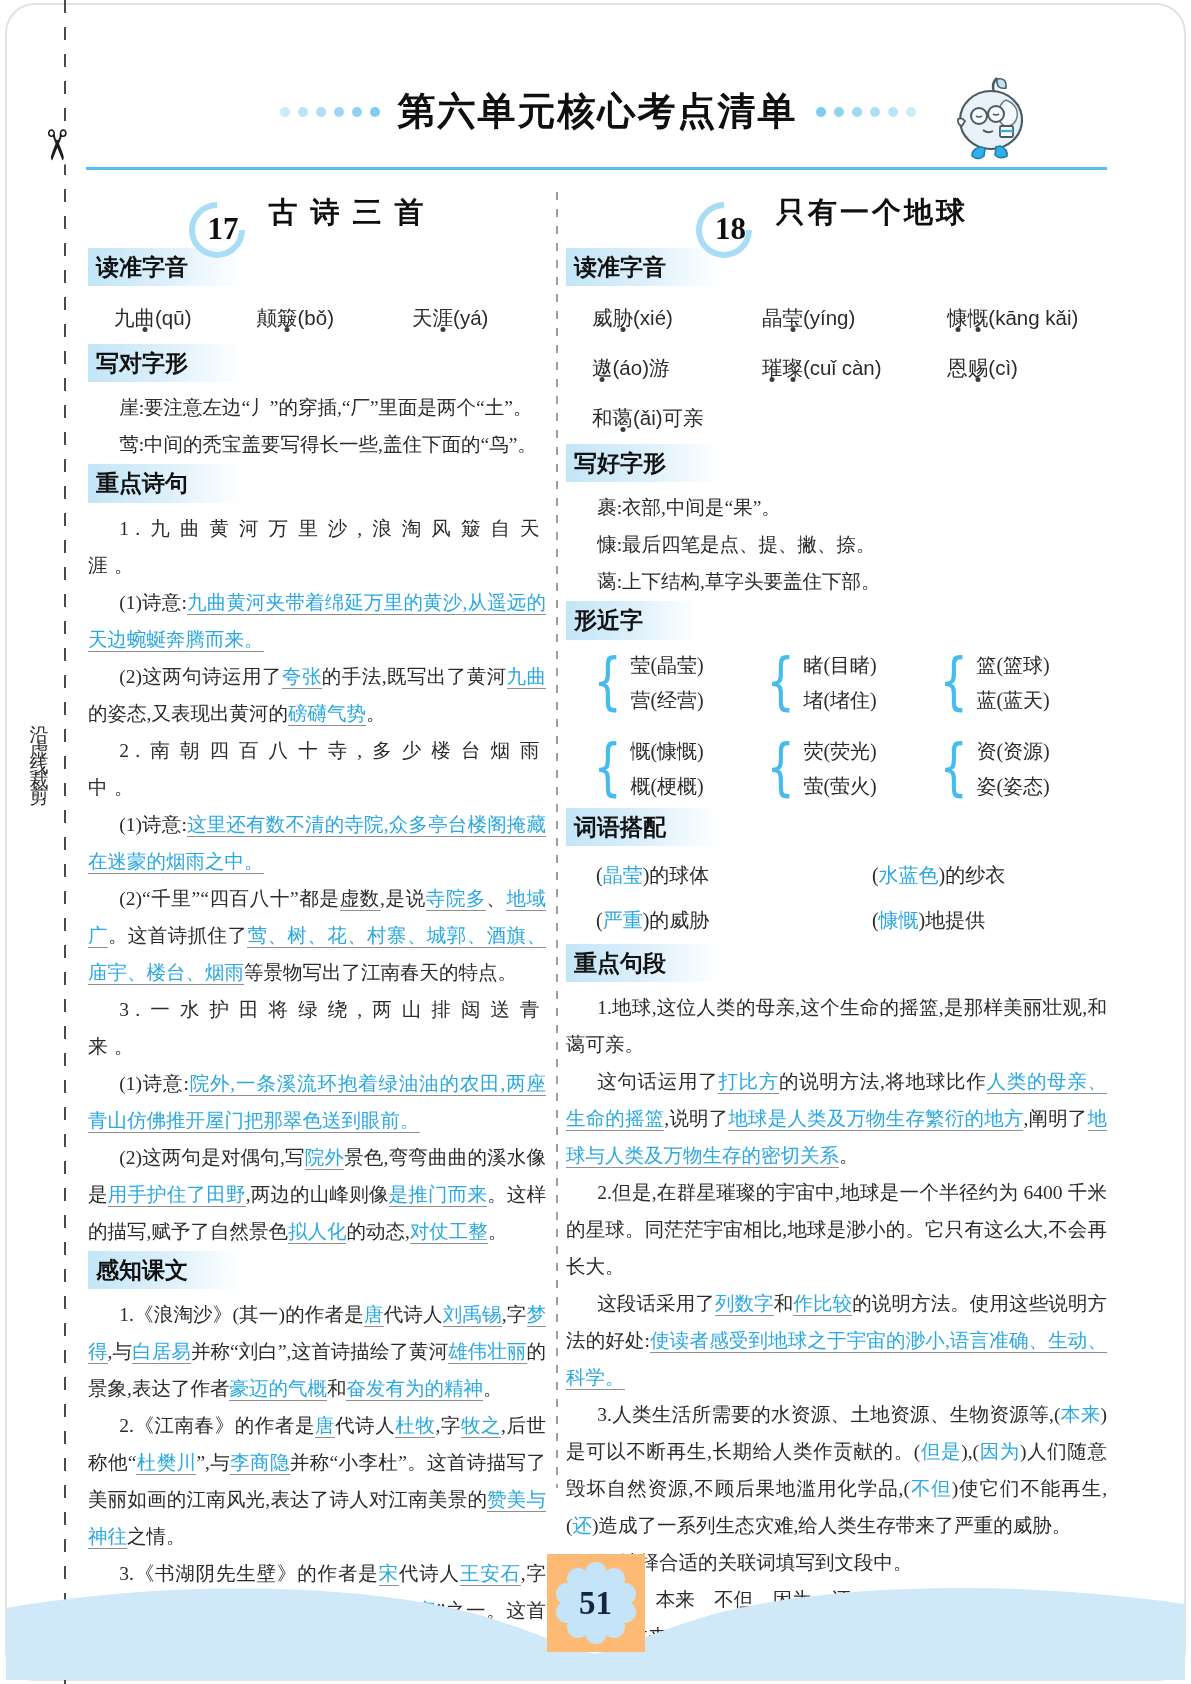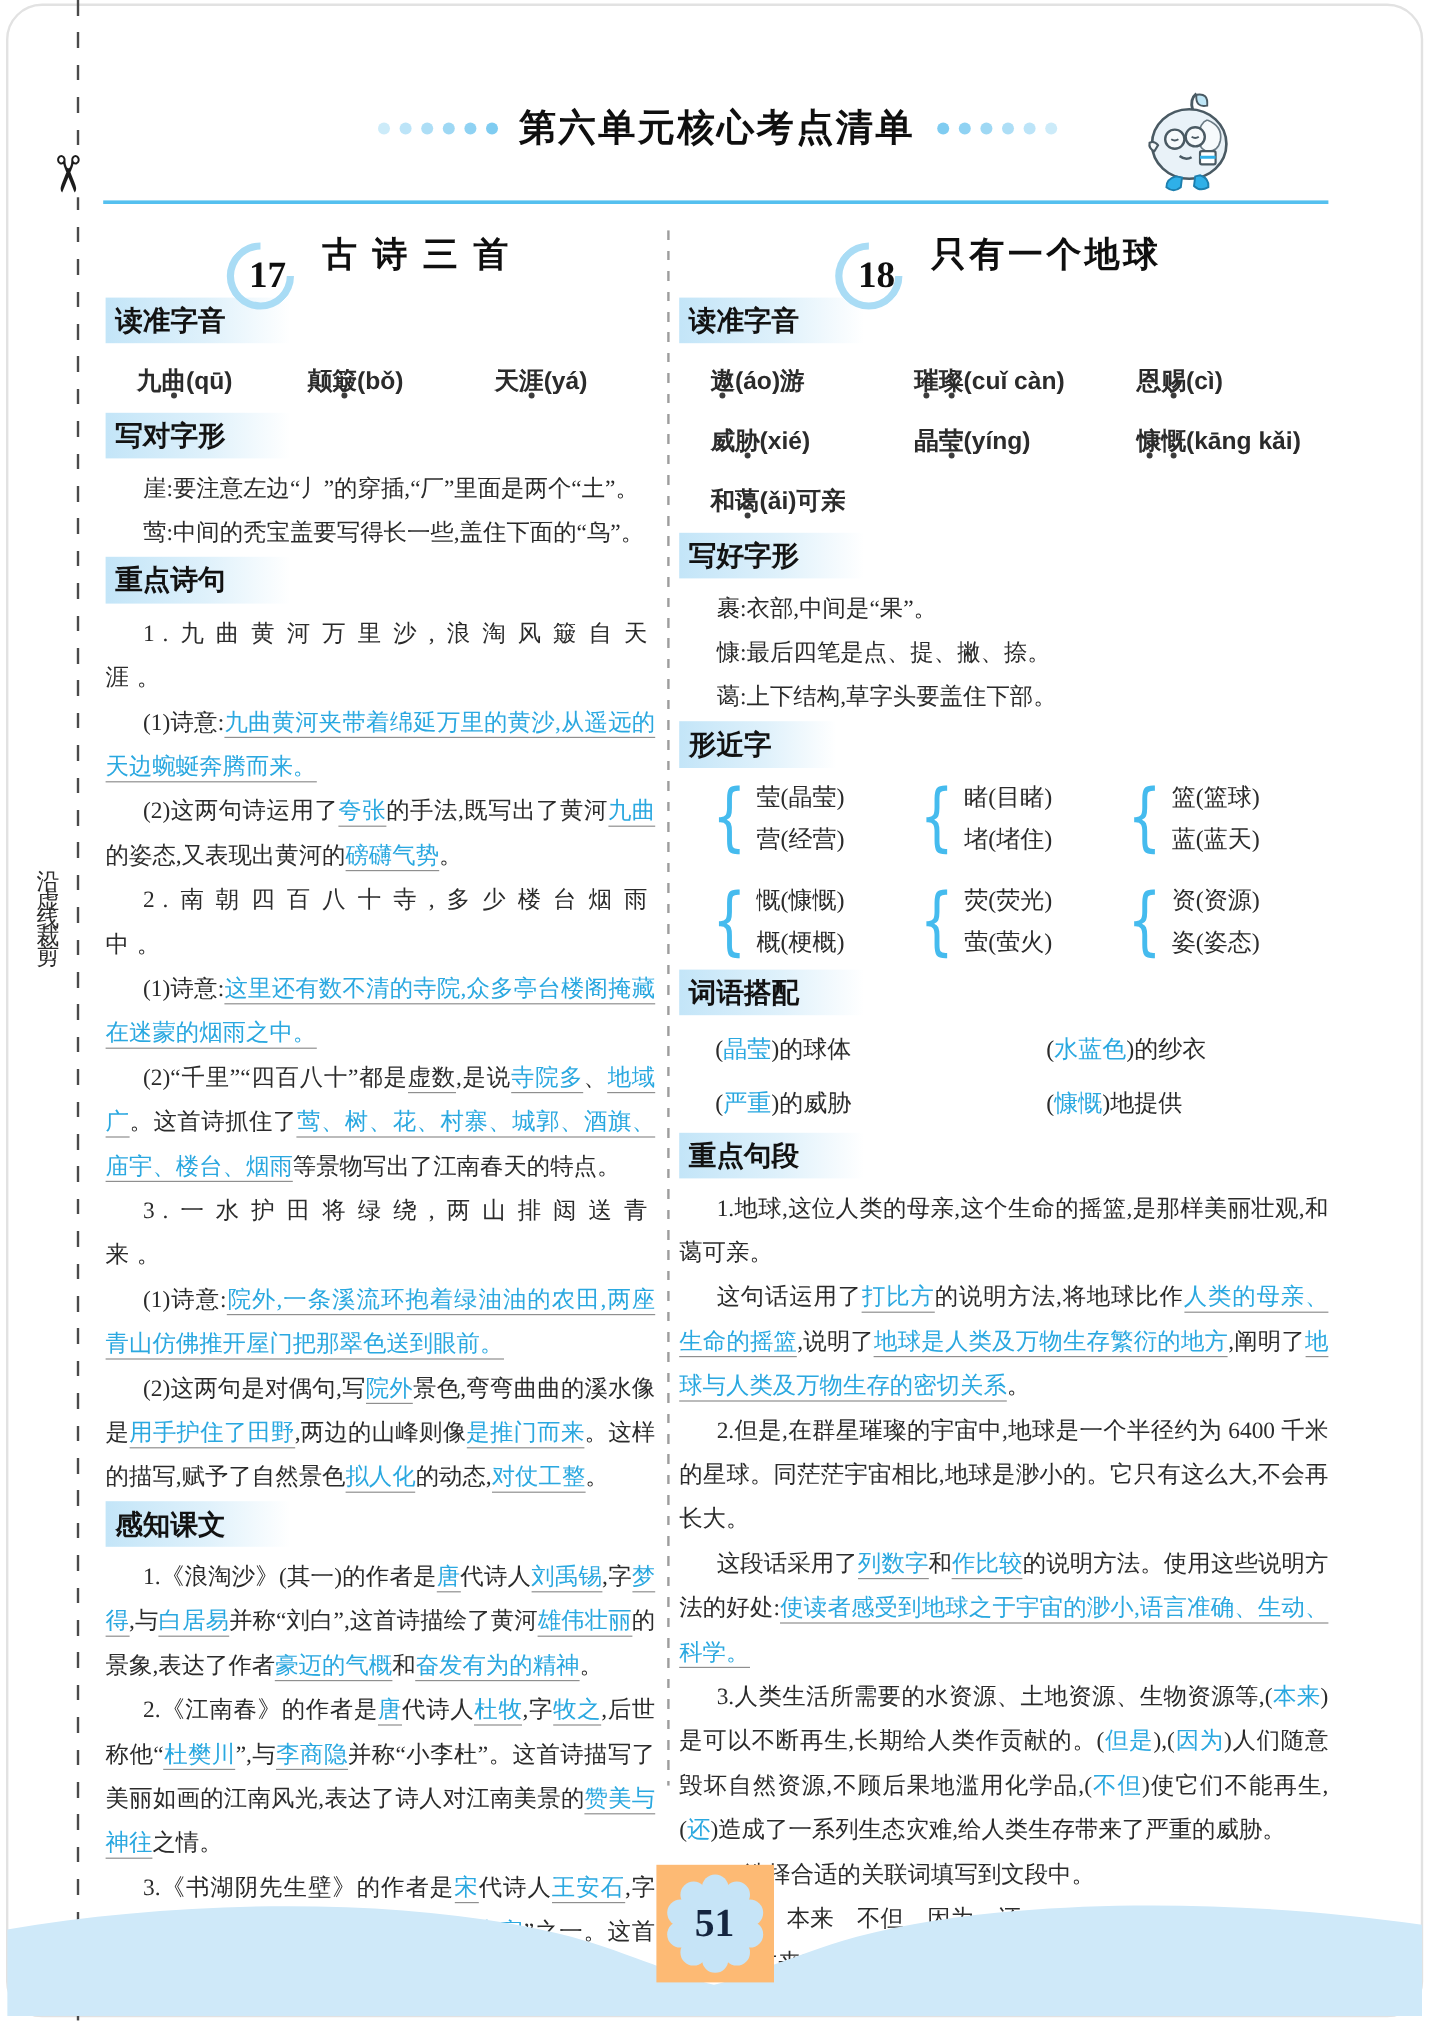--- a/index.html
+++ b/index.html
@@ -7,21 +7,21 @@
         font-family:"Liberation Serif","DejaVu Serif",serif;color:#2b2b2b;}
   .frame{position:absolute;top:3px;bottom:3px;left:5px;right:5px;border:2px solid #e2e2e2;border-radius:30px;pointer-events:none;}
   .cutline{position:absolute;left:64px;top:0;bottom:0;width:2px;
            background:repeating-linear-gradient(to bottom,#4a4a4a 0 13px,transparent 13px 27px);}
   .scissors{position:absolute;left:36px;top:120px;font-size:42px;color:#1c1c1c;background:#fff;
             padding:4px 2px;transform:rotate(90deg);font-family:"DejaVu Sans",sans-serif;line-height:1;}
   .cut-label{position:absolute;left:26px;top:710px;writing-mode:vertical-rl;font-size:19px;
              letter-spacing:15px;color:#2b2b2b;}
   .header-row{position:absolute;top:86px;left:88px;width:1019px;display:flex;justify-content:center;
               align-items:center;gap:18px;}
-  .header-title{font-family:"Liberation Sans","DejaVu Sans",sans-serif;font-weight:bold;font-size:31px;
+  .header-title{font-family:"Liberation Sans","DejaVu Sans",sans-serif;font-weight:bold;font-size:38px;
                 color:#0f0f0f;letter-spacing:2px;}
   .dots{display:flex;gap:8px;align-items:center;}
   .dots i{display:block;width:10px;height:10px;border-radius:50%;background:#7fccf1;}
   .dots.l i:nth-child(1){opacity:.40}.dots.l i:nth-child(2){opacity:.52}.dots.l i:nth-child(3){opacity:.64}
   .dots.l i:nth-child(4){opacity:.76}.dots.l i:nth-child(5){opacity:.88}.dots.l i:nth-child(6){opacity:1}
   .dots.r i:nth-child(1){opacity:1}.dots.r i:nth-child(2){opacity:.88}.dots.r i:nth-child(3){opacity:.76}
   .dots.r i:nth-child(4){opacity:.64}.dots.r i:nth-child(5){opacity:.52}.dots.r i:nth-child(6){opacity:.40}
   .top-rule{position:absolute;top:167px;left:86px;width:1021px;height:3px;background:#55c0ef;}
   .mascot{position:absolute;left:950px;top:70px;}
   .columns{position:absolute;top:186px;left:88px;width:1019px;display:grid;
@@ -35,21 +35,21 @@
               border:6px solid #a9dcf5;border-right-color:transparent;border-radius:50%;transform:rotate(-45deg);}
   .lesson-title{font-family:"Liberation Sans","DejaVu Sans",sans-serif;font-weight:bold;font-size:29px;color:#0f0f0f;}
   .ls-wide{letter-spacing:13px;}
   .ls-med{letter-spacing:3px;}
   .sec-heading{display:table;font-family:"Liberation Sans","DejaVu Sans",sans-serif;font-weight:bold;
                font-size:23px;color:#121212;line-height:1.4;padding:3px 54px 3px 8px;margin:1px 0 7px 0;
                background:linear-gradient(90deg,#c3e5f8 0%,#dff1fb 55%,rgba(255,255,255,0) 100%);}
   .para{margin:0;font-size:19.5px;line-height:37px;text-indent:1.6em;text-align:justify;}
   .sp{letter-spacing:.33em;}
   .words{display:grid;grid-template-columns:33% 36% 31%;padding-left:26px;font-size:20.5px;line-height:50px;
-         font-family:"Liberation Sans","DejaVu Sans",sans-serif;font-weight:bold;}
+         font-family:"Liberation Sans","DejaVu Sans",sans-serif;}
   .words.single{grid-template-columns:100%;}
   .ans{color:#2aa8e0;border-bottom:1.5px solid #8f8f8f;padding-bottom:1px;}
   .key{color:#2b2b2b;border-bottom:1.5px solid #8f8f8f;padding-bottom:1px;}
   .blue{color:#2aa8e0;}
   .dotc{position:relative;}
   .dotc::after{content:"";position:absolute;left:50%;bottom:-3px;transform:translateX(-50%);
                width:5px;height:5px;border-radius:50%;background:#3c3c3c;}
   .chk{position:relative;}
   .chk::after{content:"\2713";position:absolute;left:55%;bottom:-21px;transform:translateX(-50%);
               color:#45bbee;font-size:17px;font-family:"DejaVu Sans",sans-serif;}
@@ -150,28 +150,28 @@
         </div>
     </div>
     <div>
       <div class="lesson-head">
         <span class="lesson-num">18</span>
         <span class="lesson-title ls-med">只有一个地球</span>
       </div>
       <div>
           <div class="sec-heading">读准字音</div>
           <div class="words">
+            <div class="word"><span>威</span><span class="dotc">胁</span><span>(xié)</span></div>
+            <div class="word"><span>晶</span><span class="dotc">莹</span><span>(yíng)</span></div>
+            <div class="word"><span class="dotc">慷</span><span class="dotc">慨</span><span>(kāng kǎi)</span></div>
+          </div>
+          <div class="words">
             <div class="word"><span class="dotc">遨</span><span>(áo)游</span></div>
             <div class="word"><span class="dotc">璀</span><span class="dotc">璨</span><span>(cuǐ càn)</span></div>
             <div class="word"><span>恩</span><span class="dotc">赐</span><span>(cì)</span></div>
-          </div>
-          <div class="words">
-            <div class="word"><span>威</span><span class="dotc">胁</span><span>(xié)</span></div>
-            <div class="word"><span>晶</span><span class="dotc">莹</span><span>(yíng)</span></div>
-            <div class="word"><span class="dotc">慷</span><span class="dotc">慨</span><span>(kāng kǎi)</span></div>
           </div>
           <div class="words single">
             <div class="word"><span>和</span><span class="dotc">蔼</span><span>(ǎi)可亲</span></div>
           </div>
           <div class="sec-heading">写好字形</div>
           <p class="para"><span>裹:衣部,中间是“果”。</span></p>
           <p class="para"><span>慷:最后四笔是点、提、撇、捺。</span></p>
           <p class="para"><span>蔼:上下结构,草字头要盖住下部。</span></p>
           <div class="sec-heading">形近字</div>
           <div class="braces">

